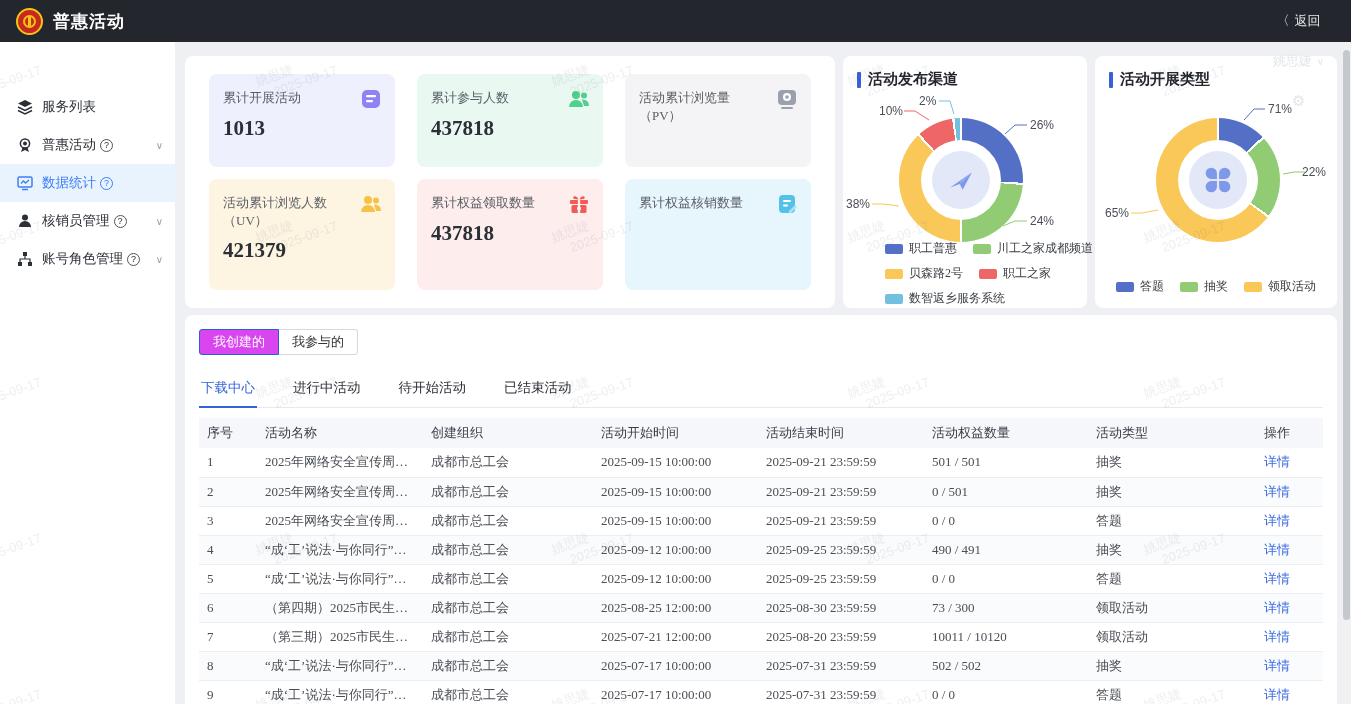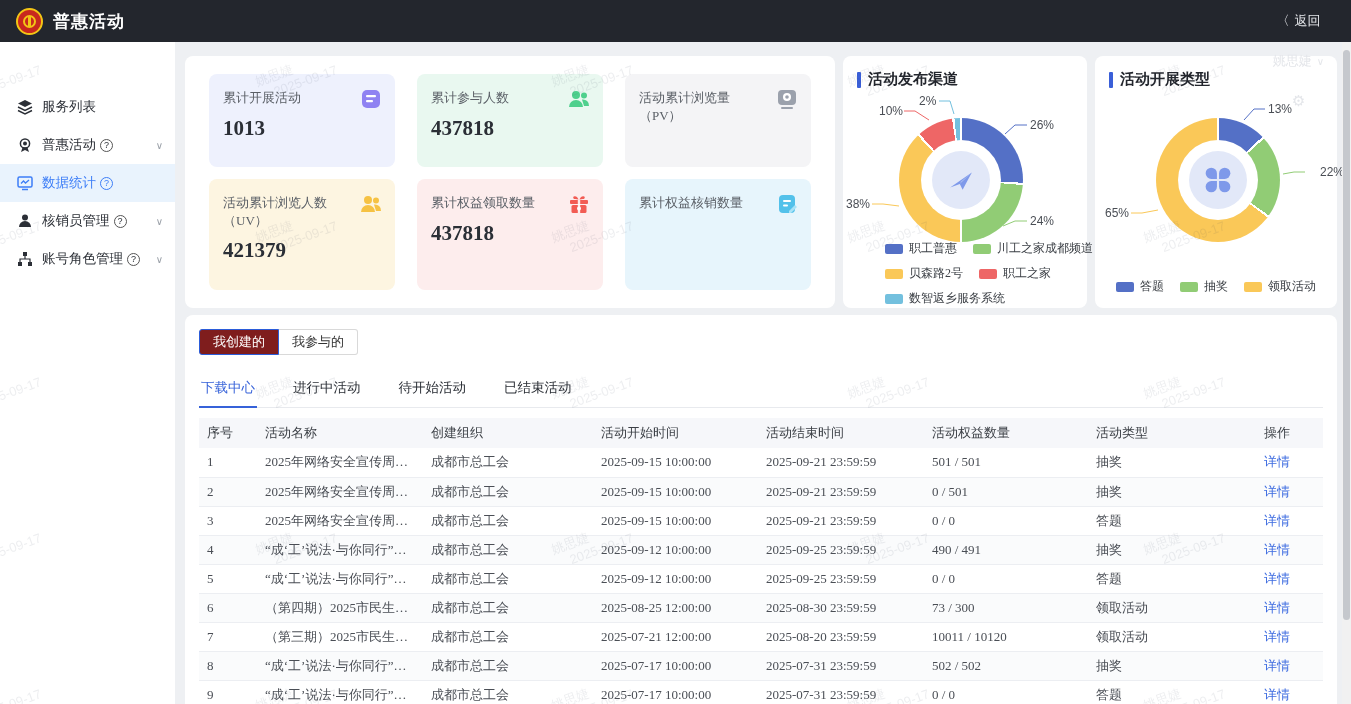--- a/index.html
+++ b/index.html
@@ -46,21 +46,21 @@
   .leader { position:absolute; left:0; top:0; pointer-events:none; }
   .legend { position:absolute; left:0; right:0; display:flex; flex-direction:column; gap:8px; font-size:12px; color:#3c4046; }
   .legend-row { display:flex; gap:16px; }
   .legend-item { display:flex; align-items:center; gap:6px; white-space:nowrap; cursor:pointer; }
   .swatch { width:18px; height:10px; border-radius:2px; flex:0 0 auto; }
   
   .seg-group { display:flex; }
   .seg-btn { height:26px; padding:0 13px; font-size:13px; display:flex; align-items:center; border:1px solid #d9d9d9; background:#fff; color:#333; cursor:pointer; }
   .seg-btn.first { border-radius:3px 0 0 3px; }
   .seg-btn.last { border-radius:0 3px 3px 0; border-left:none; }
-  .seg-btn.active { background:#7f1d1d; border-color:#2b5cd9; color:#fff; }
+  .seg-btn.active { background:#d946ef; border-color:#2b5cd9; color:#fff; }
   .subtabs { display:flex; gap:34px; margin-top:16px; border-bottom:1px solid #e8eaee; font-size:13.5px; }
   .subtab { padding:8px 2px 9px; color:#2b2f36; cursor:pointer; }
   .subtab.active { color:#3662d9; border-bottom:2px solid #3662d9; margin-bottom:-1px; }
   table { width:100%; border-collapse:collapse; table-layout:fixed; margin-top:10px; font-size:13px; }
   th { background:#f6f7fa; color:#3c4046; font-weight:normal; text-align:left; padding:6px 8px; height:27px; white-space:nowrap; overflow:hidden; }
   td { color:#4a4e55; padding:0 8px; height:29px; border-bottom:1px solid #eceef2; white-space:nowrap; overflow:hidden; text-overflow:ellipsis; }
   tr.even td { background:#fafbfc; }
   .link { color:#3d6be0; cursor:pointer; }
   
   .scroll-track { position:absolute; right:0; top:42px; width:9px; height:662px; background:#f1f1f1; z-index:40; }
@@ -313,22 +313,22 @@
             <path d="M13 13h5.2A5.2 5.2 0 1 1 13 18.2Z" fill="#7e99ea"></path>
           </svg>
       </div>
     </div>
   </div>
   <svg class="leader" width="242" height="252">
     <polyline points="149,64 159,53 170,53" fill="none" stroke-width="1" stroke="#5470c6"></polyline>
     <polyline points="188,118 199,116 210,116" fill="none" stroke-width="1" stroke="#91cc75"></polyline>
     <polyline points="63,154 47,157 36,157" fill="none" stroke-width="1" stroke="#fac858"></polyline>
   </svg>
-  <span class="pct-label" style="left:173px; top:46px;">13%</span>
-  <span class="pct-label" style="left:225px; top:109px;">22%</span>
+  <span class="pct-label" style="left:173px; top:46px;">71%</span>
+  <span class="pct-label" style="left:207px; top:109px;">22%</span>
   <span class="pct-label" style="left:10px;  top:150px;">65%</span>
   <div class="legend" style="top:222px; align-items:center;">
     <div class="legend-row">
       <span class="legend-item">
           <span class="swatch" style="background: rgb(84, 112, 198);"></span>
           <span>答题</span>
         </span>
       <span class="legend-item">
           <span class="swatch" style="background: rgb(145, 204, 117);"></span>
           <span>抽奖</span>

